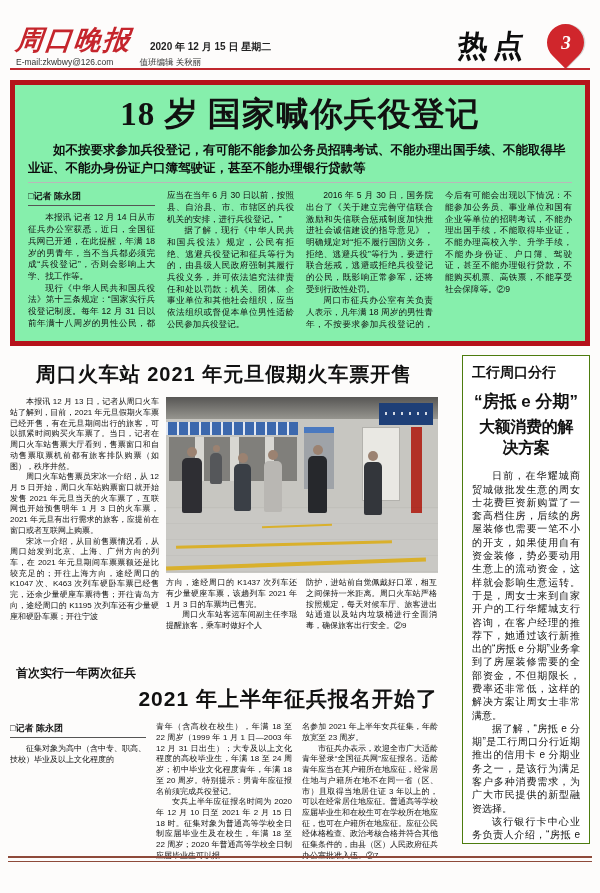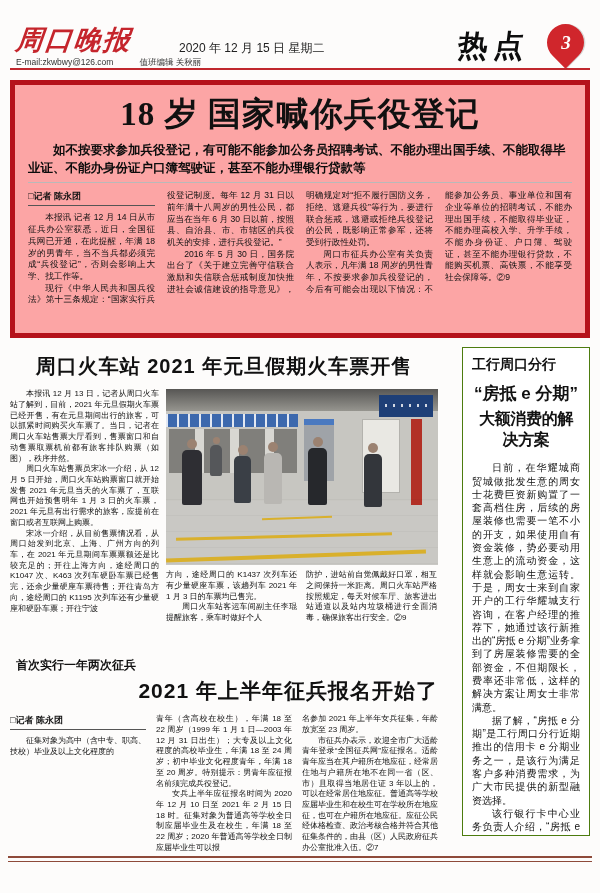--- a/index.html
+++ b/index.html
@@ -3,32 +3,32 @@
 <meta charset="utf-8">
 <style>
   html,body{margin:0;padding:0;background:#f6f0ee;}
   .page{position:relative;width:600px;height:893px;margin:0 auto;background:#fdfcfb;
         font-family:"Liberation Sans",sans-serif;color:#111;overflow:hidden;}
   
   .header{position:relative;height:78px;}
   .logo{position:absolute;left:16px;top:22px;font-family:"Liberation Serif",serif;
         font-size:27px;font-weight:bold;font-style:italic;color:#c5252c;letter-spacing:2px;
         transform:skewX(-6deg);}
-  .issue-date{position:absolute;left:150px;top:40px;font-size:12px;color:#222;font-weight:normal;margin-left:29px;}
+  .issue-date{position:absolute;left:150px;top:40px;font-size:10px;color:#222;font-weight:bold;}
   .header-line2{position:absolute;left:16px;top:57px;font-size:8.5px;color:#333;display:flex;gap:26px;}
   .section-label{position:absolute;right:70px;top:26px;font-size:30px;font-weight:900;
         letter-spacing:6px;transform:skewX(-8deg);color:#0d0d0d;}
   .header-rule{position:absolute;left:10px;right:10px;top:68px;height:2px;background:#c0272d;}
   .pin{position:absolute;top:24px;right:16px;width:37px;height:37px;background:#d0262c;
        border-radius:50% 50% 50% 0;transform:rotate(-45deg);display:flex;align-items:center;
        justify-content:center;z-index:2;box-shadow:1px 1px 0 rgba(0,0,0,.15);}
   .pin span{transform:rotate(45deg);color:#fff;font-size:19px;font-weight:bold;
        font-style:italic;font-family:"Liberation Serif",serif;}
   
-  .lead-box{margin:2px 10px 8px;border:5px solid #b5121b;background:#fca5a5;padding:2px 13px 1px;}
+  .lead-box{margin:2px 10px 8px;border:5px solid #b5121b;background:#86efac;padding:2px 13px 9px;}
   .lead-title{text-align:center;font-size:33px;font-weight:900;margin:5px 0 4px;
        font-family:"Liberation Serif",serif;letter-spacing:1px;}
   .lead-subtitle{font-size:12.5px;font-weight:bold;line-height:1.45;text-indent:2em;
        margin:2px 0 5px;color:#0c0c0c;}
   .lead-divider{border-top:1px solid #b9b9b9;margin:3px 0 7px;}
   .lead-cols{column-count:4;column-gap:12px;font-size:8.6px;line-height:1.36;
        text-align:justify;height:142px;overflow:hidden;}
   .byline{font-weight:bold;font-size:9px;border-bottom:1px solid #555;
        padding-bottom:3px;margin:0 0 6px;}
   .para{margin:0;text-indent:2em;}
@@ -105,20 +105,21 @@
 
   <div class="lead-box">
     <div class="lead-title">18 岁 国家喊你兵役登记</div>
     <div class="lead-subtitle">如不按要求参加兵役登记，有可能不能参加公务员招聘考试、不能办理出国手续、不能取得毕业证、不能办身份证户口簿驾驶证，甚至不能办理银行贷款等</div>
     <div class="lead-divider"></div>
     <div class="lead-cols">
       <div class="byline">□记者 陈永团</div>
       <div>
           <p class="para">本报讯 记者 12 月 14 日从市征兵办公室获悉，近日，全国征兵网已开通，在此提醒，年满 18 岁的男青年，当不当兵都必须完成“兵役登记”，否则会影响上大学、找工作等。</p>
           <p class="para">现行《中华人民共和国兵役法》第十三条规定：“国家实行兵役登记制度。每年 12 月 31 日以前年满十八周岁的男性公民，都应当在当年 6 月 30 日以前，按照县、自治县、市、市辖区的兵役机关的安排，进行兵役登记。”</p>
+          <p class="para">据了解，现行《中华人民共和国兵役法》规定，公民有拒绝、逃避兵役登记和征兵等行为的，由县级人民政府强制其履行兵役义务，并可依法追究法律责任和处以罚款；机关、团体、企事业单位和其他社会组织，应当依法组织或督促本单位男性适龄公民参加兵役登记。</p>
           <p class="para">2016 年 5 月 30 日，国务院出台了《关于建立完善守信联合激励和失信联合惩戒制度加快推进社会诚信建设的指导意见》，明确规定对“拒不履行国防义务，拒绝、逃避兵役”等行为，要进行联合惩戒，逃避或拒绝兵役登记的公民，既影响正常参军，还将受到行政性处罚。</p>
           <p class="para">周口市征兵办公室有关负责人表示，凡年满 18 周岁的男性青年，不按要求参加兵役登记的，今后有可能会出现以下情况：不能参加公务员、事业单位和国有企业等单位的招聘考试，不能办理出国手续，不能取得毕业证，不能办理高校入学、升学手续，不能办身份证、户口簿、驾驶证，甚至不能办理银行贷款，不能购买机票、高铁票，不能享受社会保障等。②9</p>
         </div>
     </div>
   </div>
 
   <div class="mid-wrap">
     <div class="main-left">
 
       <div>

